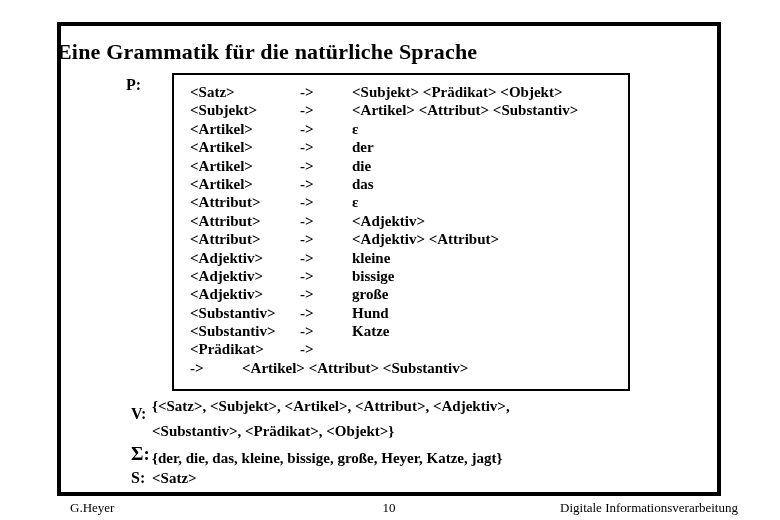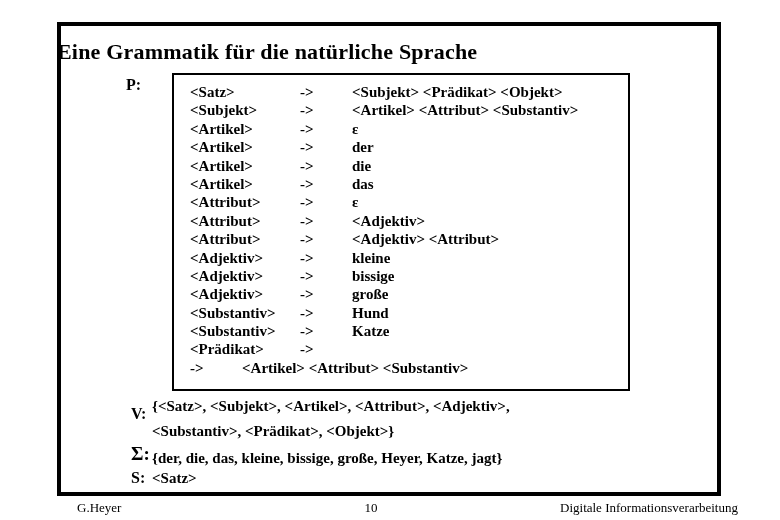--- a/index.html
+++ b/index.html
@@ -55,22 +55,22 @@
     position: absolute; left: 152px;
     font-size: 15px; font-weight: bold;
     white-space: nowrap;
   }
   .sigma-glyph { font-size: 19px; }
   .footer-item {
     position: absolute; top: 500px;
     font-size: 13px; font-weight: normal;
     white-space: nowrap;
   }
-  .footer-author { left: 77px; }
-  .footer-page { left: 39px; width: 664px; text-align: center; }
+  .footer-author { left: 70px; }
+  .footer-page { left: 57px; width: 664px; text-align: center; }
   .footer-course { right: 42px; text-align: center; }
 </style>
 </head>
 <body>
 
 <div class="slide-frame"></div>
 
 <div class="slide-title">Eine Grammatik für die natürliche Sprache</div>
 
 <div class="p-label">P:</div>

